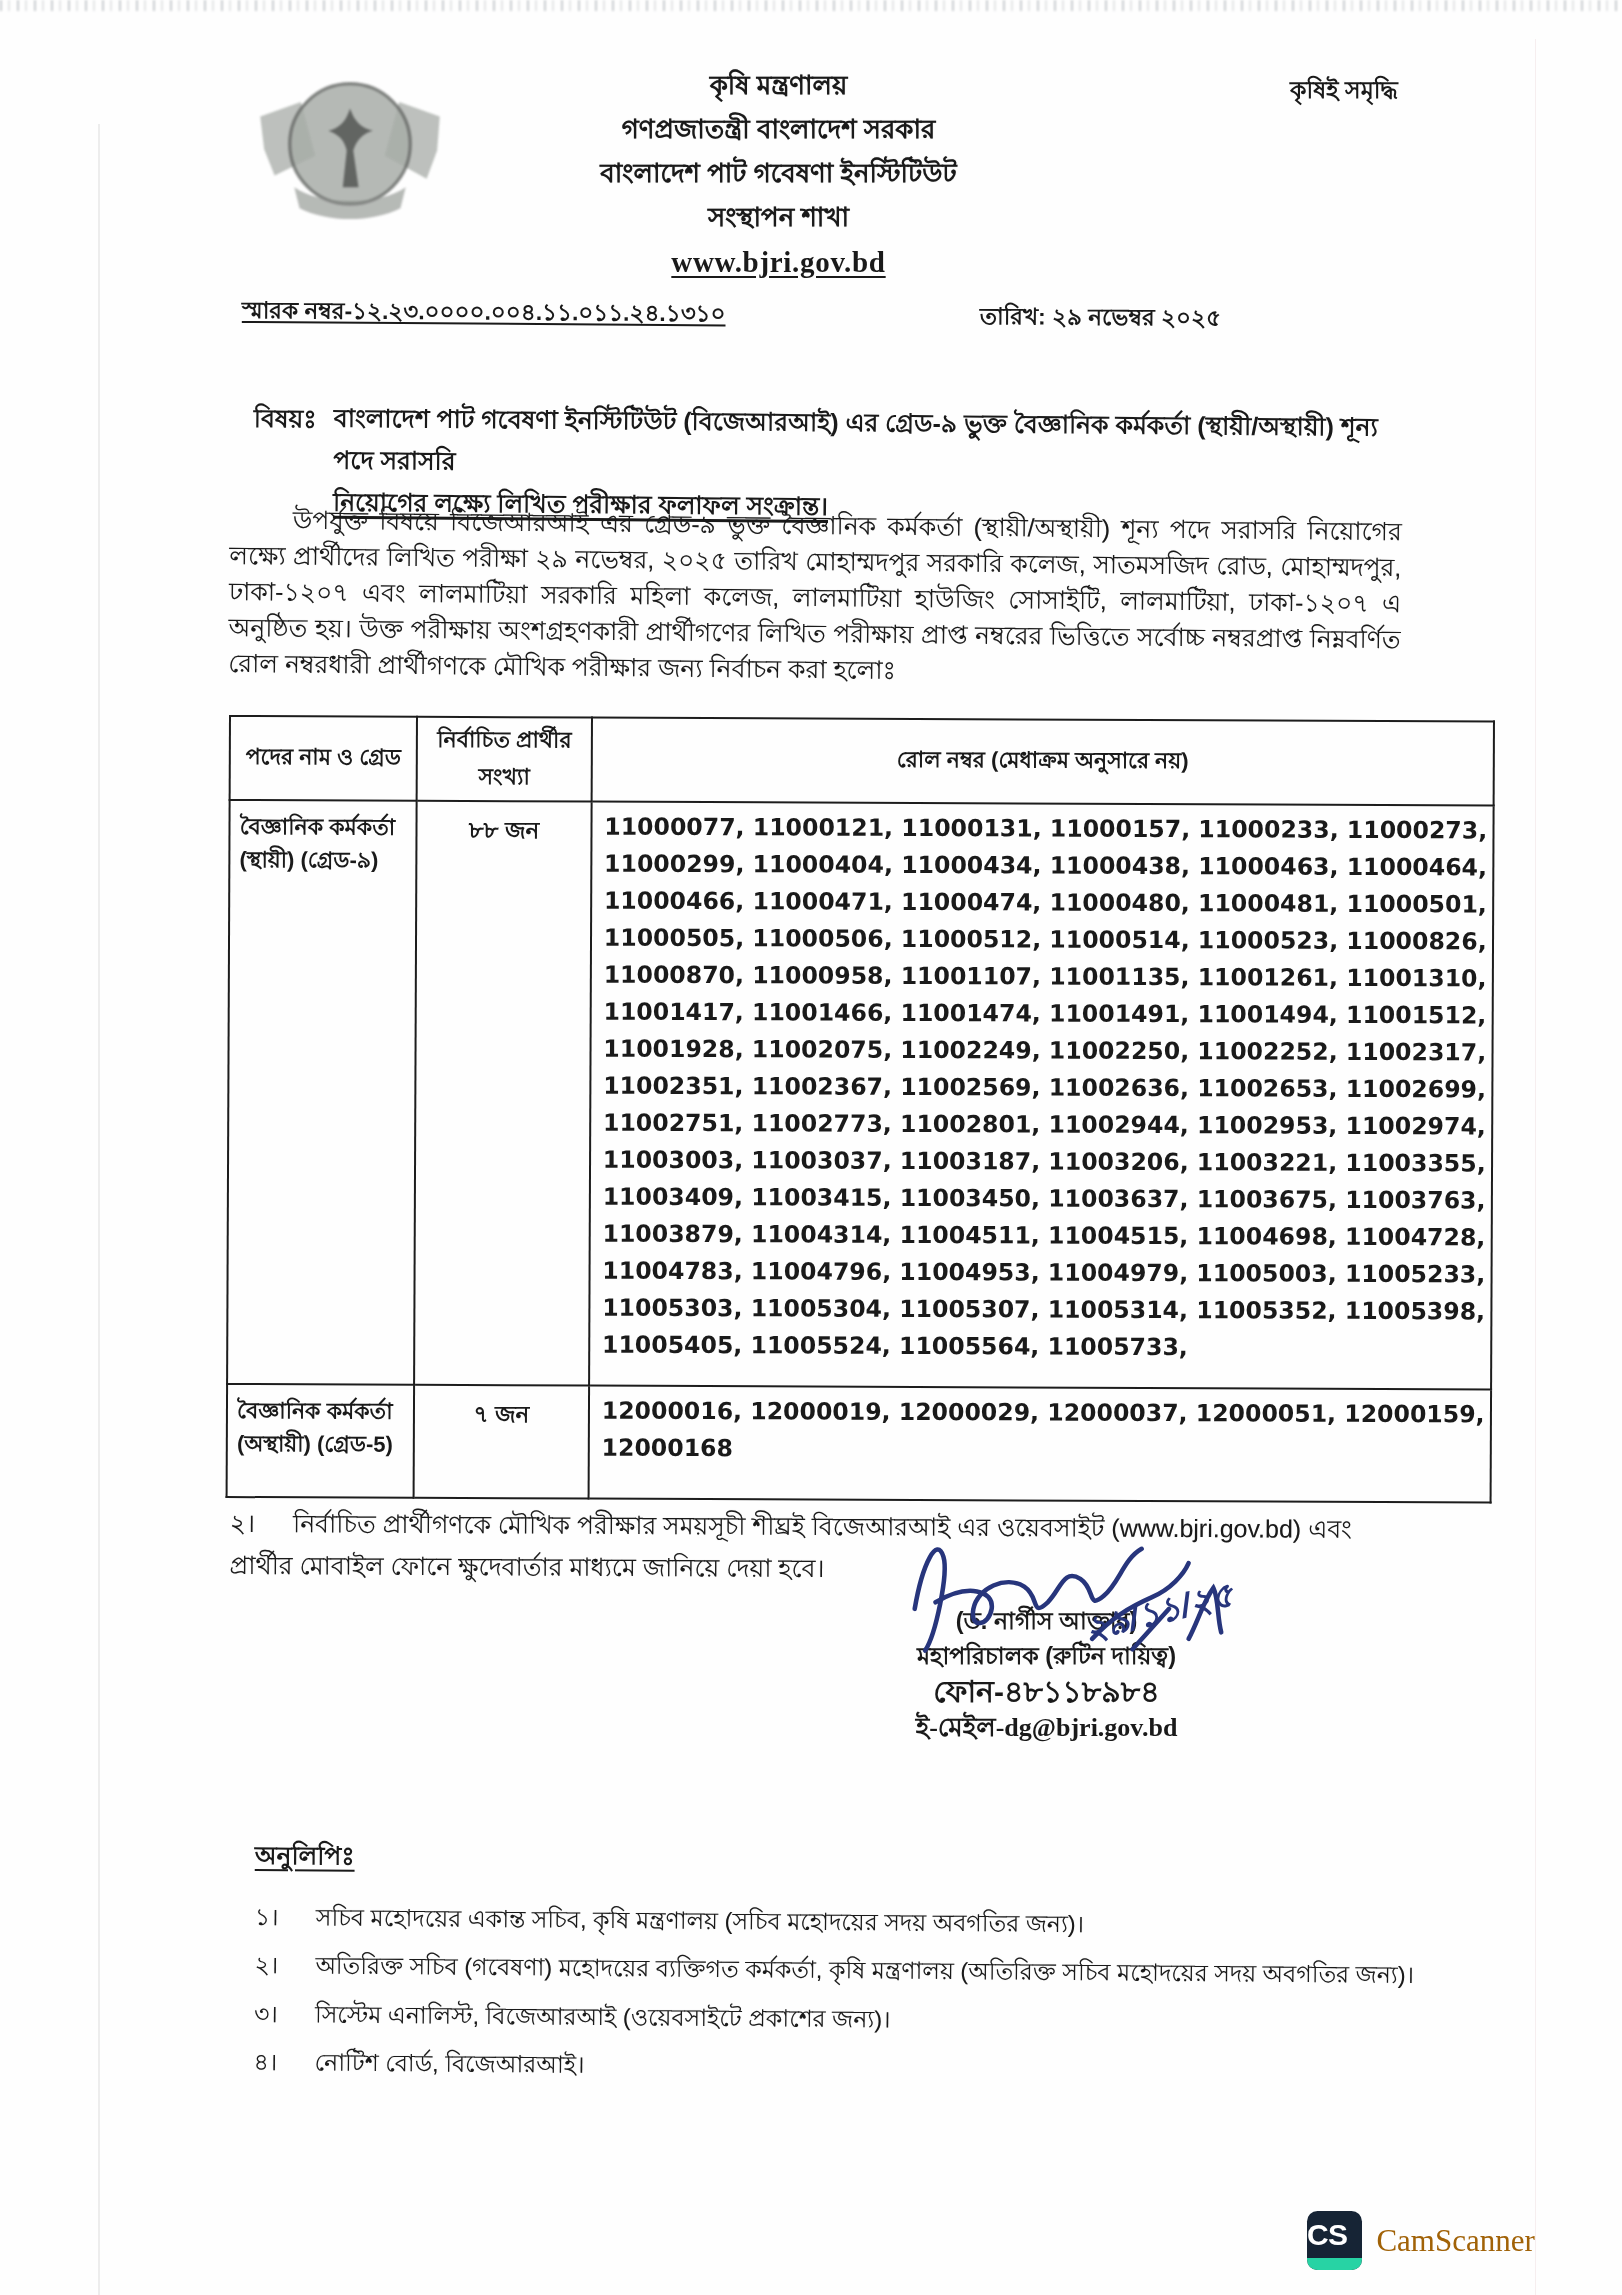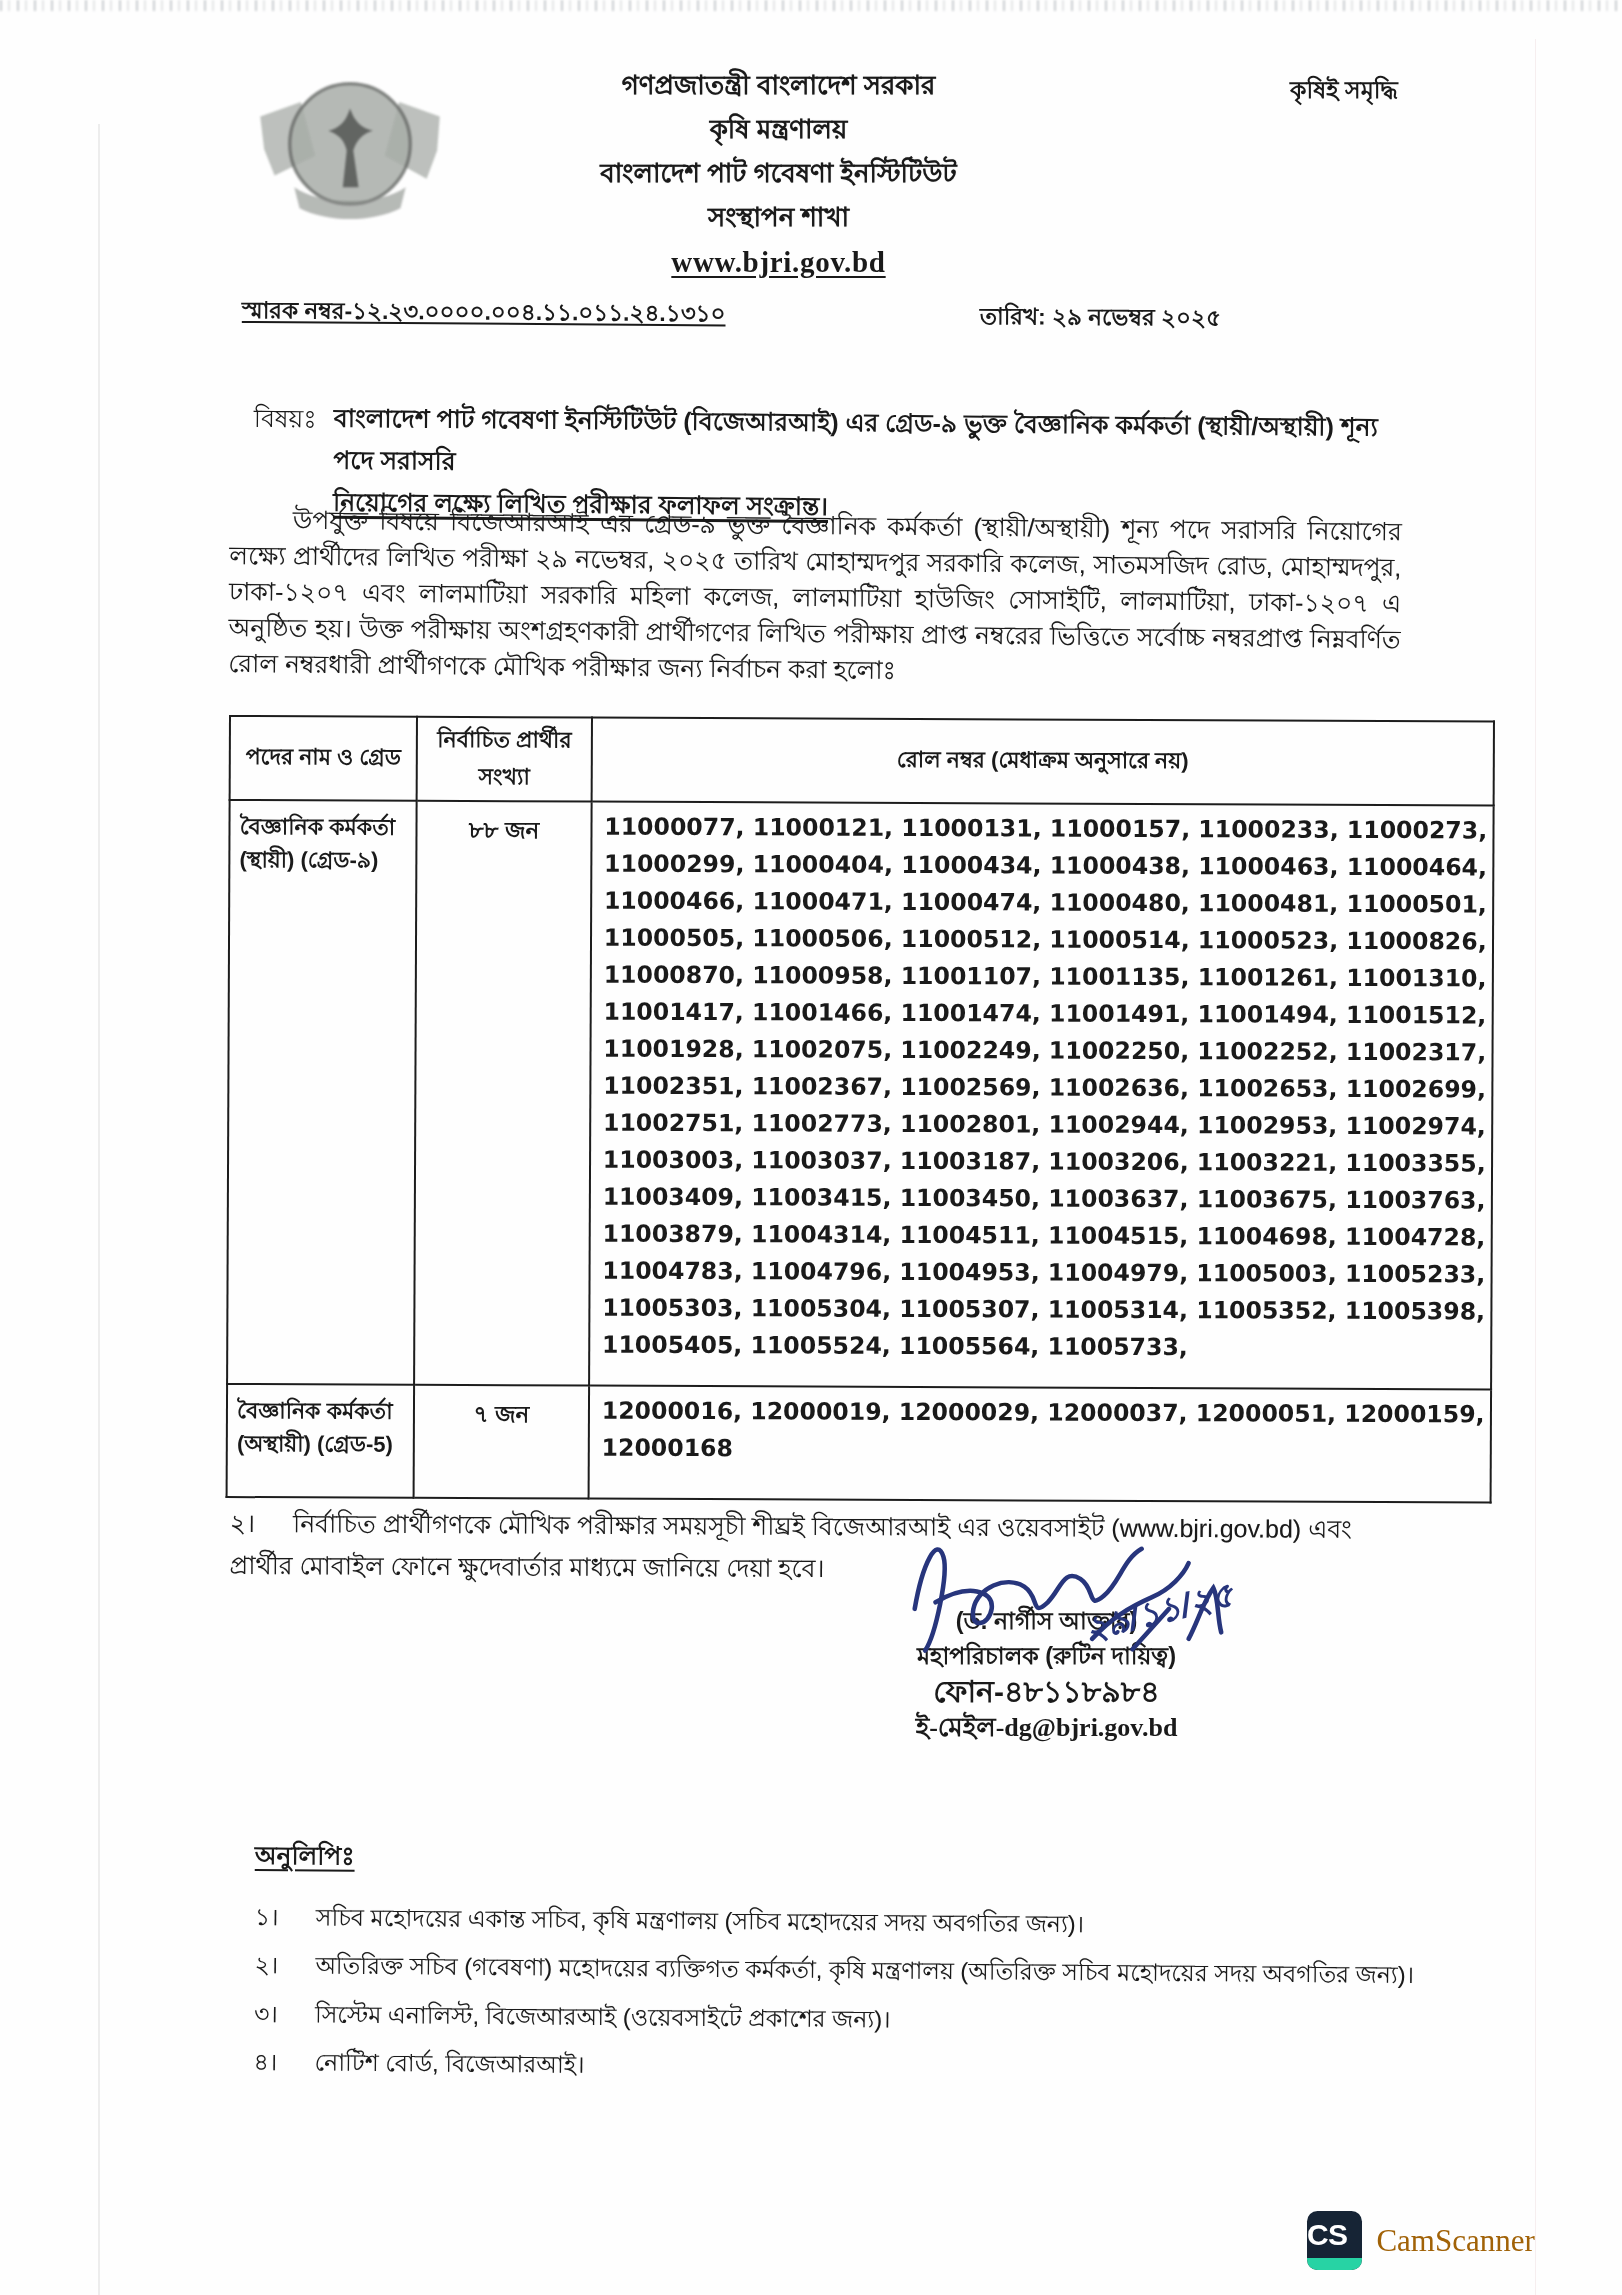--- a/index.html
+++ b/index.html
@@ -22,21 +22,21 @@
   .h-website{font-family:"Liberation Serif","DejaVu Serif",serif;font-size:29px;font-weight:bold;
     text-decoration:underline;text-underline-offset:3.9px;letter-spacing:0.7px;line-height:46px;}
   .slogan{position:absolute;left:1290px;top:72px;font-size:23.6px;font-weight:bold;}
 
   .memo-row{position:absolute;left:242px;top:292px;width:1164px;transform:rotate(.4deg);transform-origin:left top;}
   .memo-no{display:inline-block;font-size:23px;font-weight:bold;text-decoration:underline;text-underline-offset:3.3px;}
   .memo-date{position:absolute;left:738px;top:1.3px;font-size:23px;font-weight:bold;}
 
   
   .subject{position:absolute;left:254px;top:396px;width:1158px;transform:rotate(.5deg);transform-origin:left top;}
-  .subject-label{position:absolute;left:0;top:2.6px;font-size:25px;font-weight:normal;}
+  .subject-label{position:absolute;left:0;top:2.6px;font-size:25px;font-weight:bold;}
   .subject-text{margin-left:80px;font-size:25px;font-weight:bold;line-height:42px;}
   .subject-underline{text-decoration:underline;text-decoration-thickness:2.6px;text-underline-offset:5.2px;}
 
   
   .para1{position:absolute;left:230px;top:501px;width:1172px;font-size:25px;line-height:36px;
     text-align:justify;text-indent:63px;font-weight:500;transform:rotate(.6deg);transform-origin:left top;
     text-shadow:0 0 0.7px rgba(0,0,0,.35);}
 
   
   .main-table{position:absolute;left:229px;top:715px;border-collapse:collapse;table-layout:fixed;
@@ -93,22 +93,22 @@
   <svg class="logo" viewBox="0 0 290 250">
     <polygon points="8,60 70,38 92,120 30,150 14,110" fill="#707a70" opacity=".55"></polygon>
     <polygon points="282,60 220,38 198,120 262,155 278,112" fill="#707a70" opacity=".55"></polygon>
     <ellipse cx="145" cy="102" rx="92" ry="92" fill="#97a096" opacity=".85"></ellipse>
     <ellipse cx="145" cy="102" rx="92" ry="92" fill="none" stroke="#3c413c" stroke-width="5" opacity=".7"></ellipse>
     <path d="M145 48 C138 70 128 78 112 82 C128 88 136 96 140 112 L134 168 L158 168 L150 112 C156 94 166 86 180 82 C162 78 152 68 145 48 Z" fill="#2e332e" opacity=".8"></path>
     <path d="M60 168 C100 196 190 196 230 168 L222 200 C180 222 110 222 68 200 Z" fill="#6f786f" opacity=".6"></path>
   </svg>
 
   <div class="header-center">
+    <div class="h-line">কৃষি মন্ত্রণালয়</div>
     <div class="h-line">গণপ্রজাতন্ত্রী বাংলাদেশ সরকার</div>
-    <div class="h-line">কৃষি মন্ত্রণালয়</div>
     <div class="h-line">বাংলাদেশ পাট গবেষণা ইনস্টিটিউট</div>
     <div class="h-line">সংস্থাপন শাখা</div>
     <div class="h-website">www.bjri.gov.bd</div>
   </div>
 
   <div class="slogan">কৃষিই সমৃদ্ধি</div>
 
   <div class="memo-row">
     <span class="memo-no">স্মারক নম্বর-১২.২৩.০০০০.০০৪.১১.০১১.২৪.১৩১০</span>
     <span class="memo-date">তারিখ: ২৯ নভেম্বর ২০২৫</span>

